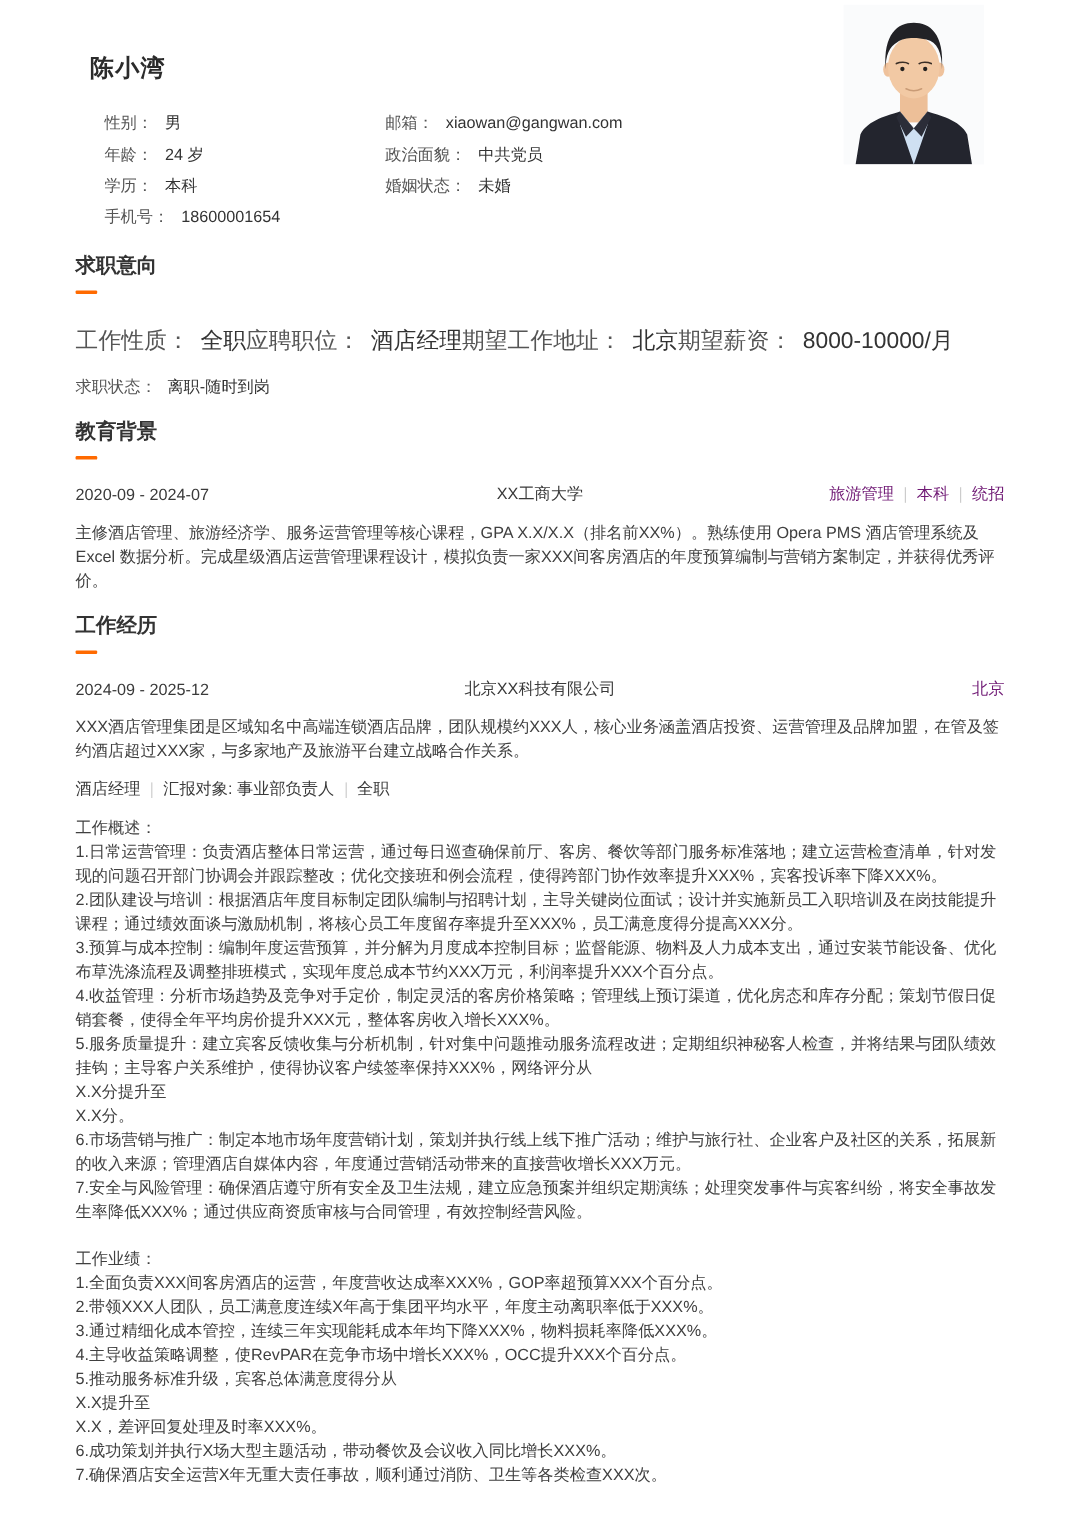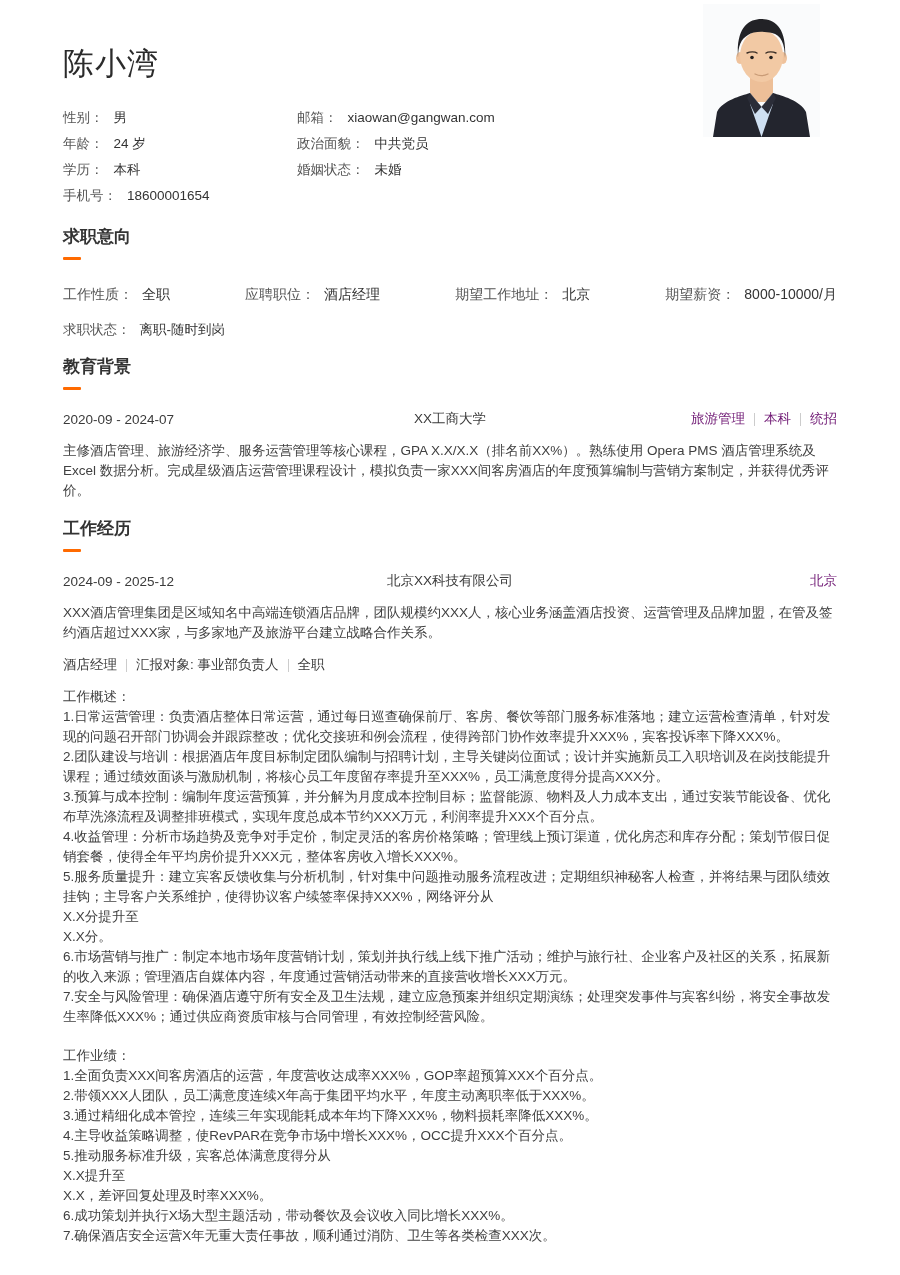--- a/index.html
+++ b/index.html
@@ -13,50 +13,51 @@
     width: 900px;
     height: 1275px;
     margin: 0 auto;
     background: #ffffff;
     padding: 0 63px;
     overflow: hidden;
   }
   
   .header { position: relative; padding-top: 43px; }
   .name {
-    font-size: 31px;
-    font-weight: normal;
+    font-size: 20px;
+    font-weight: bold;
     color: #2b2b2b;
     letter-spacing: 1px;
+    margin-left: 12px;
   }
   .info-grid { display: flex; margin-top: 20px; }
   .info-col { display: flex; flex-direction: column; }
-  .info-col.left { width: 234px; }
+  .info-col.left { width: 234px; margin-left: 24px; }
   .info-item { font-size: 13.5px; line-height: 26px; color: #333; white-space: nowrap; }
   .info-item .lbl { color: #555; margin-right: 10px; }
   .info-item .val { color: #333; }
   .photo {
     position: absolute;
     top: 4px;
     right: 17px;
     width: 117px;
     height: 133px;
     overflow: hidden;
     background: #fafbfc;
   }
   
   .section { margin-top: 16px; }
   .section-title { font-size: 17px; font-weight: bold; color: #333; }
   .title-bar { width: 18px; height: 3px; margin-top: 9px; border-radius: 1px; }
   
   .intent-row {
     display: flex;
-    justify-content: space-between;
+    justify-content: flex-start;
     margin-top: 26px;
-    font-size: 14px;
+    font-size: 19px;
   }
   .intent-row2 { margin-top: 17px; font-size: 13.5px; }
   .pair .lbl { color: #555; margin-right: 9px; }
   .pair .val { color: #333; }
   
   .meta-row {
     display: grid;
     grid-template-columns: 1fr auto 1fr;
     align-items: center;
     margin-top: 20px;

